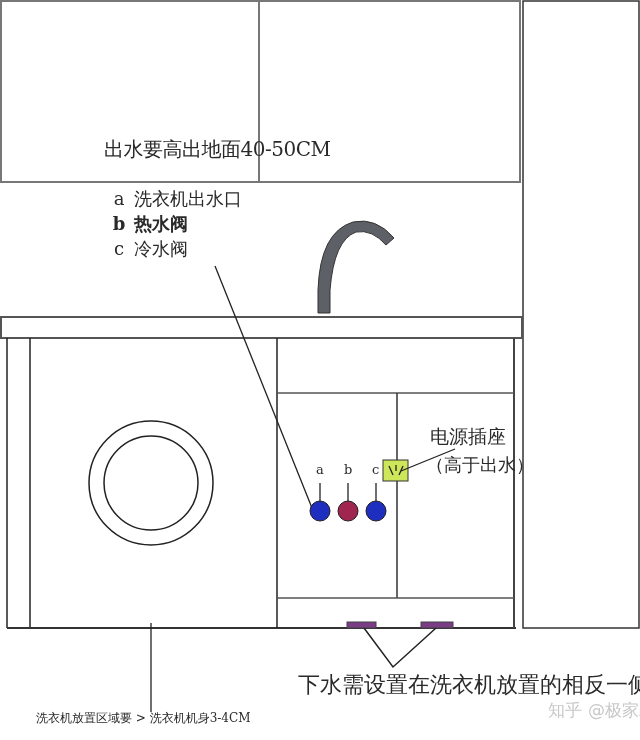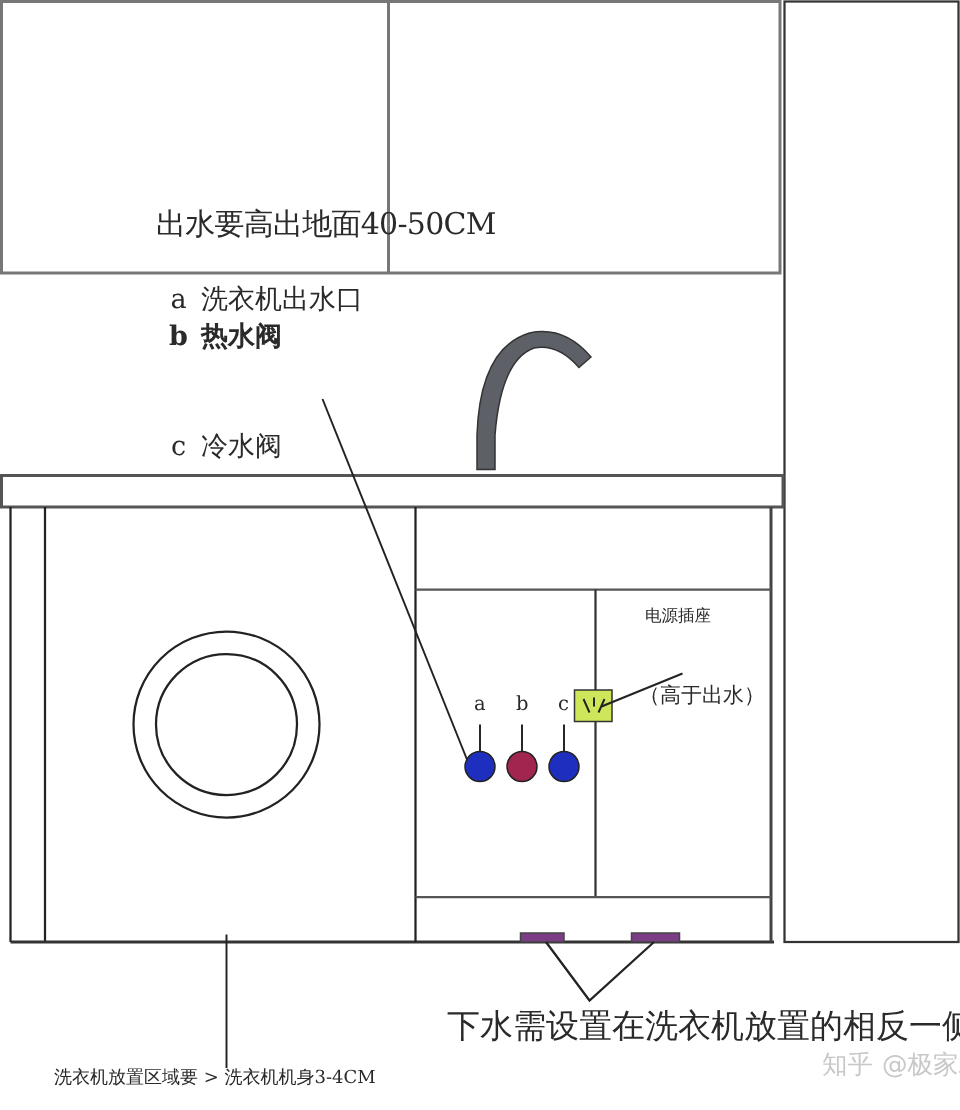--- a/index.html
+++ b/index.html
@@ -4,22 +4,22 @@
   <style>
     html, body { margin: 0; padding: 0; background: #ffffff; }
     body { width: 640px; height: 740px; position: relative; overflow: hidden;
            font-family: "DejaVu Serif", "Liberation Serif", serif; color: #2a2a2a; }
     svg.scene { position: absolute; left: 0; top: 0; }
     .lbl { position: absolute; white-space: nowrap; line-height: 1; }
     .title-note { font-size: 20px; left: 104px; top: 139px; letter-spacing: -0.5px; }
     .legend-row { position: absolute; left: 104px; font-size: 18px; white-space: nowrap; text-align: center; }
     .legend-row .k { display: inline-block; width: 30px; }
     .valve-letter { font-size: 13px; position: absolute; }
-    .socket-label { font-size: 11px; left: 430px; top: 405px; }
-    .socket-sub { font-size: 14px; left: 426px; top: 457px; }
+    .socket-label { font-size: 19px; left: 430px; top: 427px; }
+    .socket-sub { font-size: 18px; left: 426px; top: 457px; font-family: Liberation Mono, monospace; }
     .drain-label { font-size: 22px; left: 298px; top: 674px; }
     .area-label { font-size: 12px; left: 36px; top: 712px; }
     .watermark { font-size: 17px; left: 548px; top: 702px; color: #c8c8c8; font-family: "DejaVu Sans", sans-serif; }
     .watermark .at { margin-left: 6px; }
   </style>
 </head>
 <body>
 
 <svg class="scene" width="640" height="740" viewBox="0 0 640 740">
 
@@ -67,21 +67,21 @@
 </svg>
 
 <div class="lbl title-note">出水要高出地面40-50CM</div>
 
 <div class="legend-row" style="top:187px;">
   <span class="k">a</span><span>洗衣机出水口</span>
 </div>
 <div class="legend-row" style="top:212px;font-weight:bold;">
   <span class="k">b</span><span>热水阀</span>
 </div>
-<div class="legend-row" style="top:237px;margin-top:48px;">
+<div class="legend-row" style="top:237px;">
   <span class="k">c</span><span>冷水阀</span>
 </div>
 
 <div class="valve-letter" style="left:316px; top:462px;">a</div>
 <div class="valve-letter" style="left:344px; top:462px;">b</div>
 <div class="valve-letter" style="left:372px; top:462px;">c</div>
 
 <div class="lbl socket-label">电源插座</div>
 <div class="lbl socket-sub">（高于出水）</div>
 

